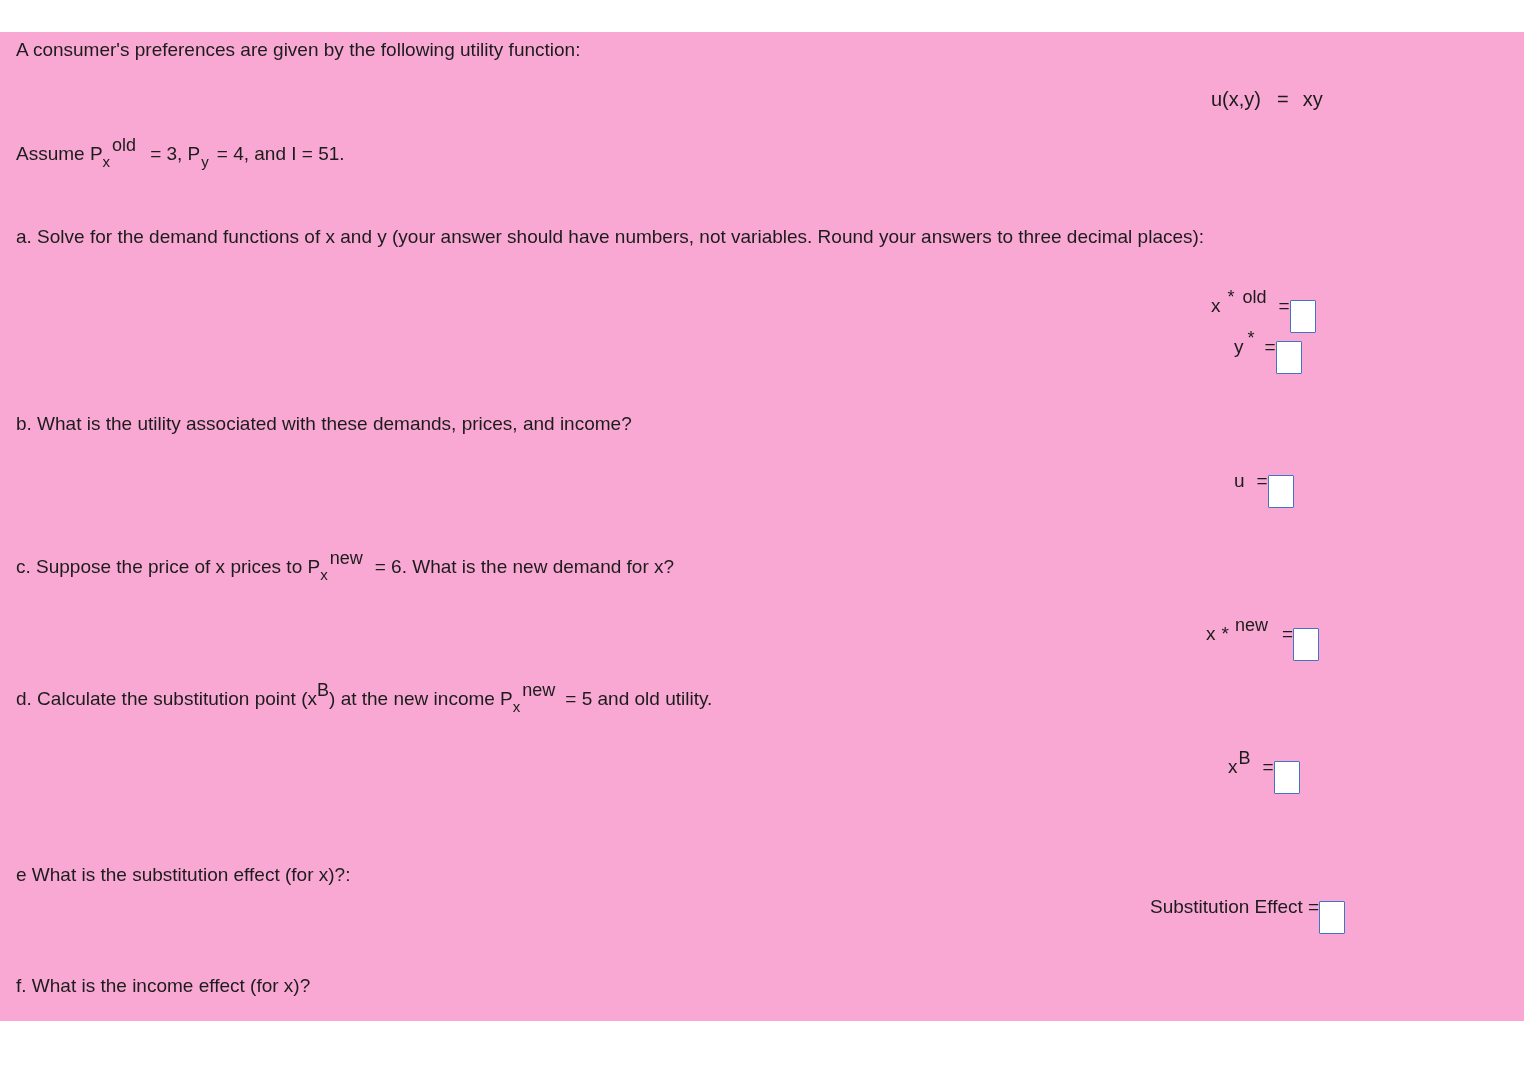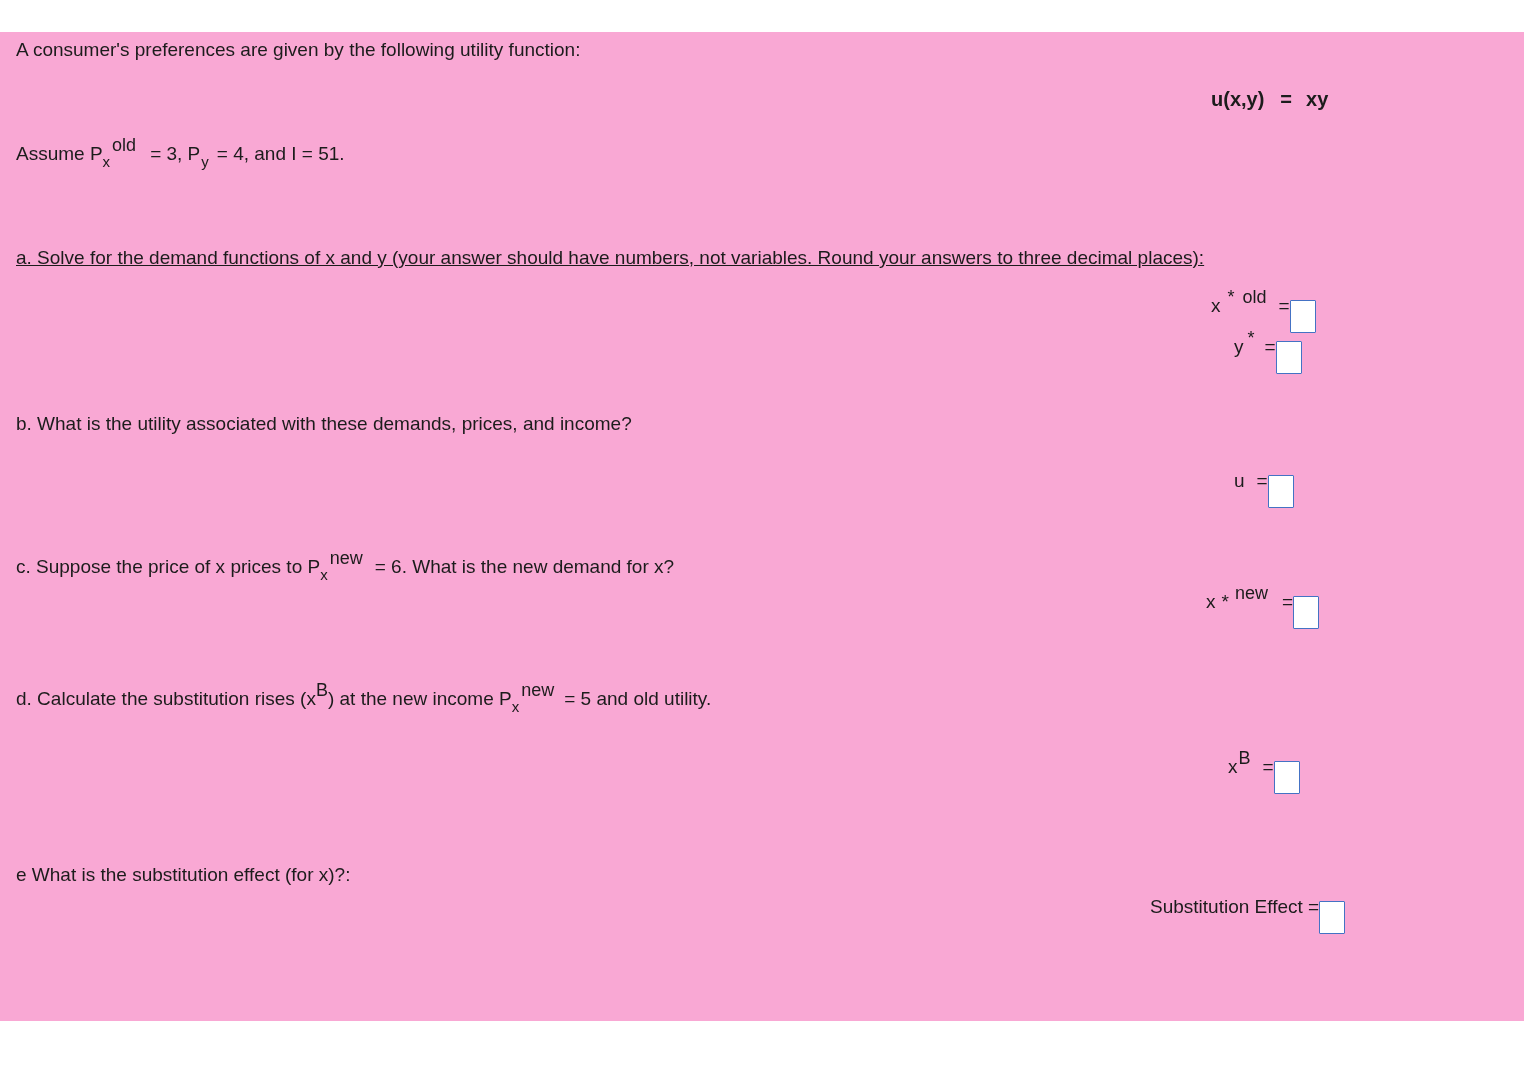--- a/index.html
+++ b/index.html
@@ -65,64 +65,65 @@
     color: #1c1c1c;
   }
 </style>
 </head>
 <body>
 
 <div class="page">
 
   <div class="line" style="left:16px; top:4px;">A consumer's preferences are given by the following utility function:</div>
 
-  <div class="line eqline" style="left:1211px; top:53px;font-weight:bold;">
+  <div class="line eqline" style="left:1211px; top:53px;">
     <span>u(x,y)</span><span class="ml16">=</span><span class="ml14">xy</span>
   </div>
 
   <div class="line" style="left:16px; top:108px;">
     <span>Assume P</span><span class="sb">x</span><span class="sp ml2">old</span><span class="ml14">= 3, P</span><span class="sb ml1">y</span><span class="ml8">= 4, and I = 51.</span>
   </div>
 
-  <div class="line" style="left:16px; top:212px;text-decoration:underline;">a. Solve for the demand functions of x and y (your answer should have numbers, not variables. Round your answers to three decimal places):</div>
+  <div class="line" style="left:16px; top:191px;">a. Solve for the demand functions of x and y (your answer should have numbers, not variables. Round your answers to three decimal places):</div>
 
   <div class="line" style="left:1211px; top:260px;">
     <span>x</span><span class="sp ml7">*</span><span class="sp ml8">old</span><span class="ml12">=</span><input class="ansbox ml14" type="text" value="" style="">
   </div>
 
   <div class="line" style="left:1234px; top:301px;">
     <span>y</span><span class="sp ml4">*</span><span class="ml10">=</span><input class="ansbox ml14" type="text" value="" style="">
   </div>
 
   <div class="line" style="left:16px; top:378px;">b. What is the utility associated with these demands, prices, and income?</div>
 
   <div class="line" style="left:1234px; top:435px;">
     <span>u</span><span class="ml12">=</span><input class="ansbox ml14" type="text" value="" style="">
   </div>
 
   <div class="line" style="left:16px; top:521px;">
     <span>c. Suppose the price of x prices to P</span><span class="sb">x</span><span class="sp ml2">new</span><span class="ml12">= 6. What is the new demand for x?</span>
   </div>
 
-  <div class="line" style="left:1206px; top:556px;">
+  <div class="line" style="left:1206px; top:588px;">
     <span>x</span><span class="ml6">*</span><span class="sp ml6">new</span><span class="ml14">=</span><input class="ansbox ml14" type="text" value="" style="">
   </div>
 
   <div class="line" style="left:16px; top:653px;">
-    <span>d. Calculate the substitution rises (x</span><span class="sp">B</span><span>) at the new income P</span><span class="sb">x</span><span class="sp ml2">new</span><span class="ml10">= 5 and old utility.</span>
+    <span>d. Calculate the substitution point (x</span><span class="sp">B</span><span>) at the new income P</span><span class="sb">x</span><span class="sp ml2">new</span><span class="ml10">= 5 and old utility.</span>
   </div>
 
   <div class="line" style="left:1228px; top:721px;">
     <span>x</span><span class="sp ml1">B</span><span class="ml12">=</span><input class="ansbox ml14" type="text" value="" style="">
   </div>
 
   <div class="line" style="left:1150px; top:861px;">
     <span>Substitution Effect =</span><input class="ansbox ml8" type="text" value="" style="">
   </div>
 
   <div class="line" style="left:16px; top:829px;">e What is the substitution effect (for x)?:</div>
 
+  <div class="line" style="left:16px; top:940px;">f. What is the income effect (for x)?</div>
 
   <div class="line" style="left:1176px; top:995px;">
     <span>Income Effect =</span><input class="ansbox ml10" type="text" value="" style="">
   </div>
 
 </div>
 
 </body></html>

